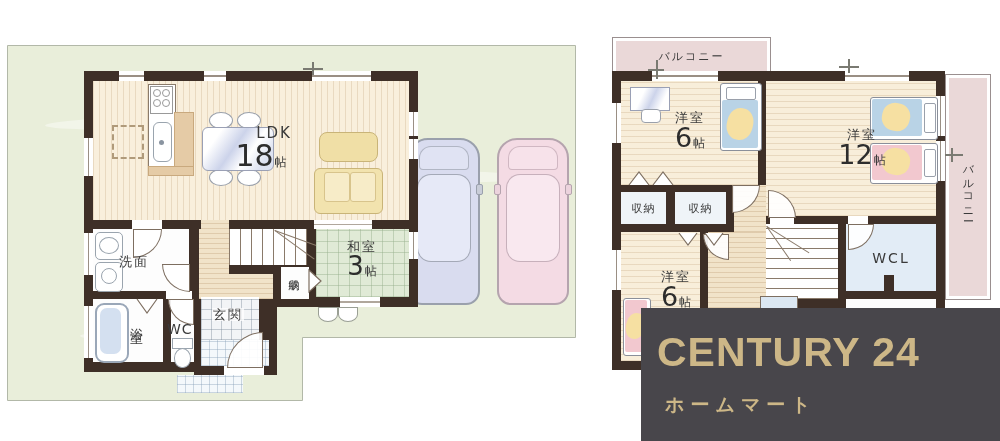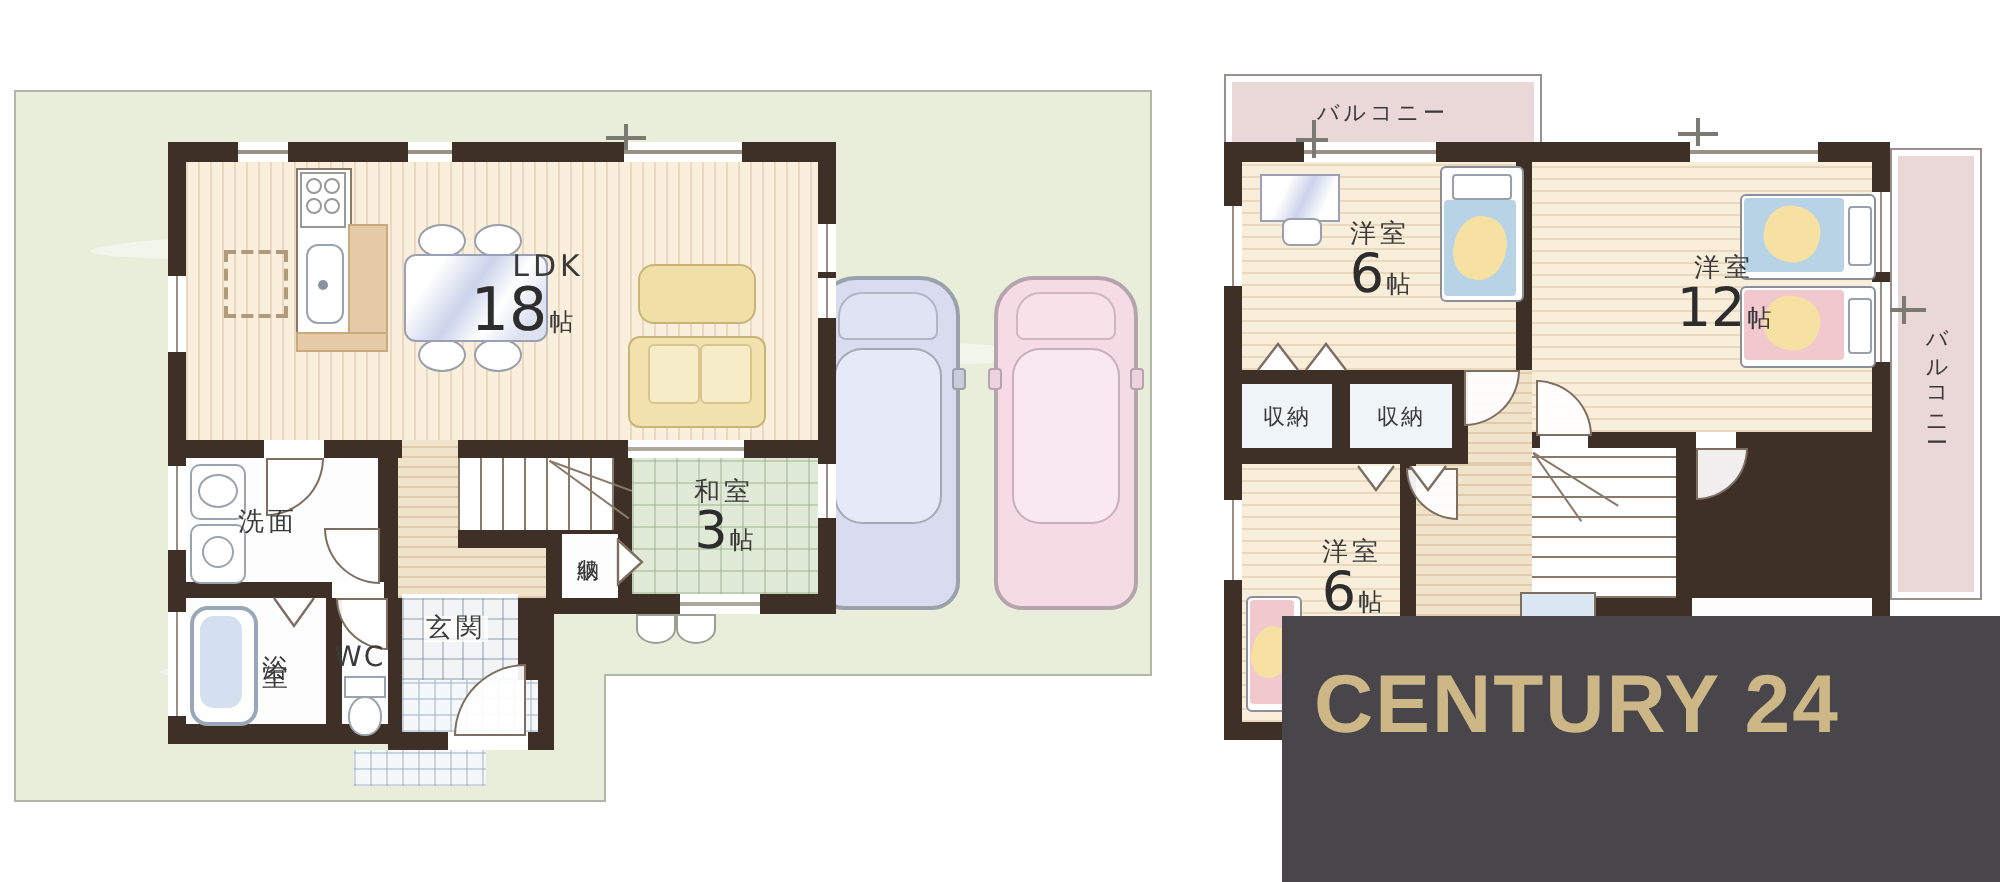--- a/index.html
+++ b/index.html
@@ -196,20 +196,23 @@
     <div class="floor closetfloor" style="left:63px;top:121px;width:51px;height:32px;display:flex;align-items:center;justify-content:center;">
       <span class="lbl" style="font-size:11px;letter-spacing:1px;">収納</span>
     </div>
     <div class="floor hallwood" style="left:122px;top:114px;width:32px;height:47px;"></div>
     <div class="floor hallwood" style="left:96px;top:161px;width:58px;height:76px;"></div>
     <div class="floor wood-h" style="left:154px;top:10px;width:170px;height:135px;"></div>
     <div class="floor stairs2" style="left:154px;top:153px;width:72px;height:75px;">
       <div class="diag" style="left:1px;top:2px;width:50px;transform:rotate(32deg);"></div>
       <div class="diag" style="left:1px;top:2px;width:42px;transform:rotate(55deg);"></div>
     </div>
+    <div class="floor wclfloor" style="left:234px;top:153px;width:90px;height:67px;display:flex;align-items:center;justify-content:center;">
+      <span class="lbl" style="font-size:14px;letter-spacing:2px;">WCL</span>
+    </div>
     <div class="abs" style="left:272px;top:204px;width:10px;height:16px;background:#3e2f27;"></div>
     <div class="floor whitefloor" style="left:234px;top:228px;width:90px;height:62px;"></div>
     <div class="floor wood-h" style="left:9px;top:161px;width:79px;height:129px;"></div>
     <div class="abs" style="left:148px;top:225px;width:36px;height:12px;background:#dbe7f2;border:1px solid #7d6e60;"></div>
 
     <div class="abs gapwhite" style="left:158px;top:145px;width:24px;height:8px;"></div>
     <div class="abs gapwhite" style="left:236px;top:145px;width:20px;height:8px;"></div>
 
     <div class="abs win-h" style="left:40px;top:0;width:66px;height:10px;"></div>
     <div class="abs win-h" style="left:233px;top:0;width:64px;height:10px;"></div>
@@ -287,15 +290,16 @@
 
   <div class="tick" style="left:656px;top:60px;width:2px;height:19px;"></div>
   <div class="tick" style="left:648px;top:69px;width:16px;height:2px;"></div>
   <div class="tick" style="left:848px;top:59px;width:2px;height:14px;"></div>
   <div class="tick" style="left:839px;top:66px;width:20px;height:2px;"></div>
   <div class="tick" style="left:945px;top:154px;width:18px;height:2px;"></div>
   <div class="tick" style="left:951px;top:148px;width:2px;height:14px;"></div>
 
   <div class="abs" style="left:641px;top:308px;width:359px;height:133px;background:#48464b;">
     <div class="logo-brand" style="left:16px;top:21px;font-size:41px;color:#cdb787;letter-spacing:1px;white-space:nowrap;">CENTURY 24</div>
+    <div class="abs" style="left:24px;top:84px;font-size:19px;font-weight:700;color:#cdb787;letter-spacing:6px;white-space:nowrap;font-family:'DejaVu Sans',sans-serif;">ホームマート</div>
   </div>
 
 </div>
 
 </body></html>

